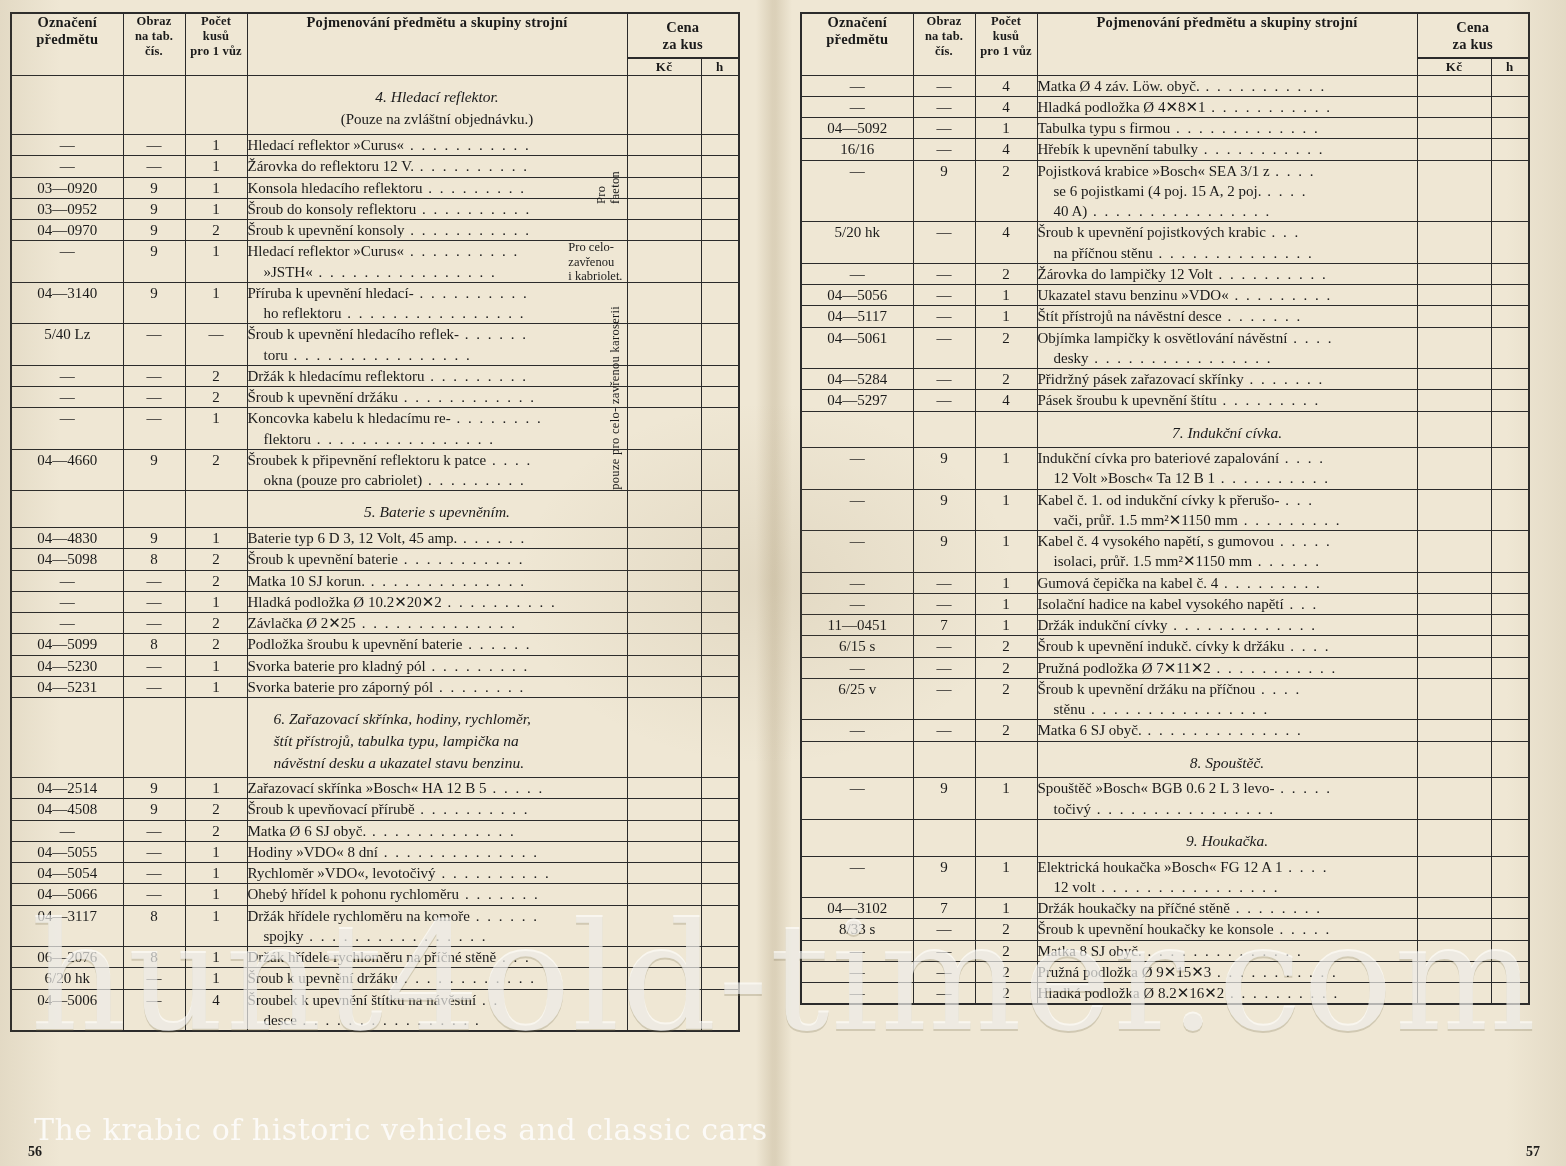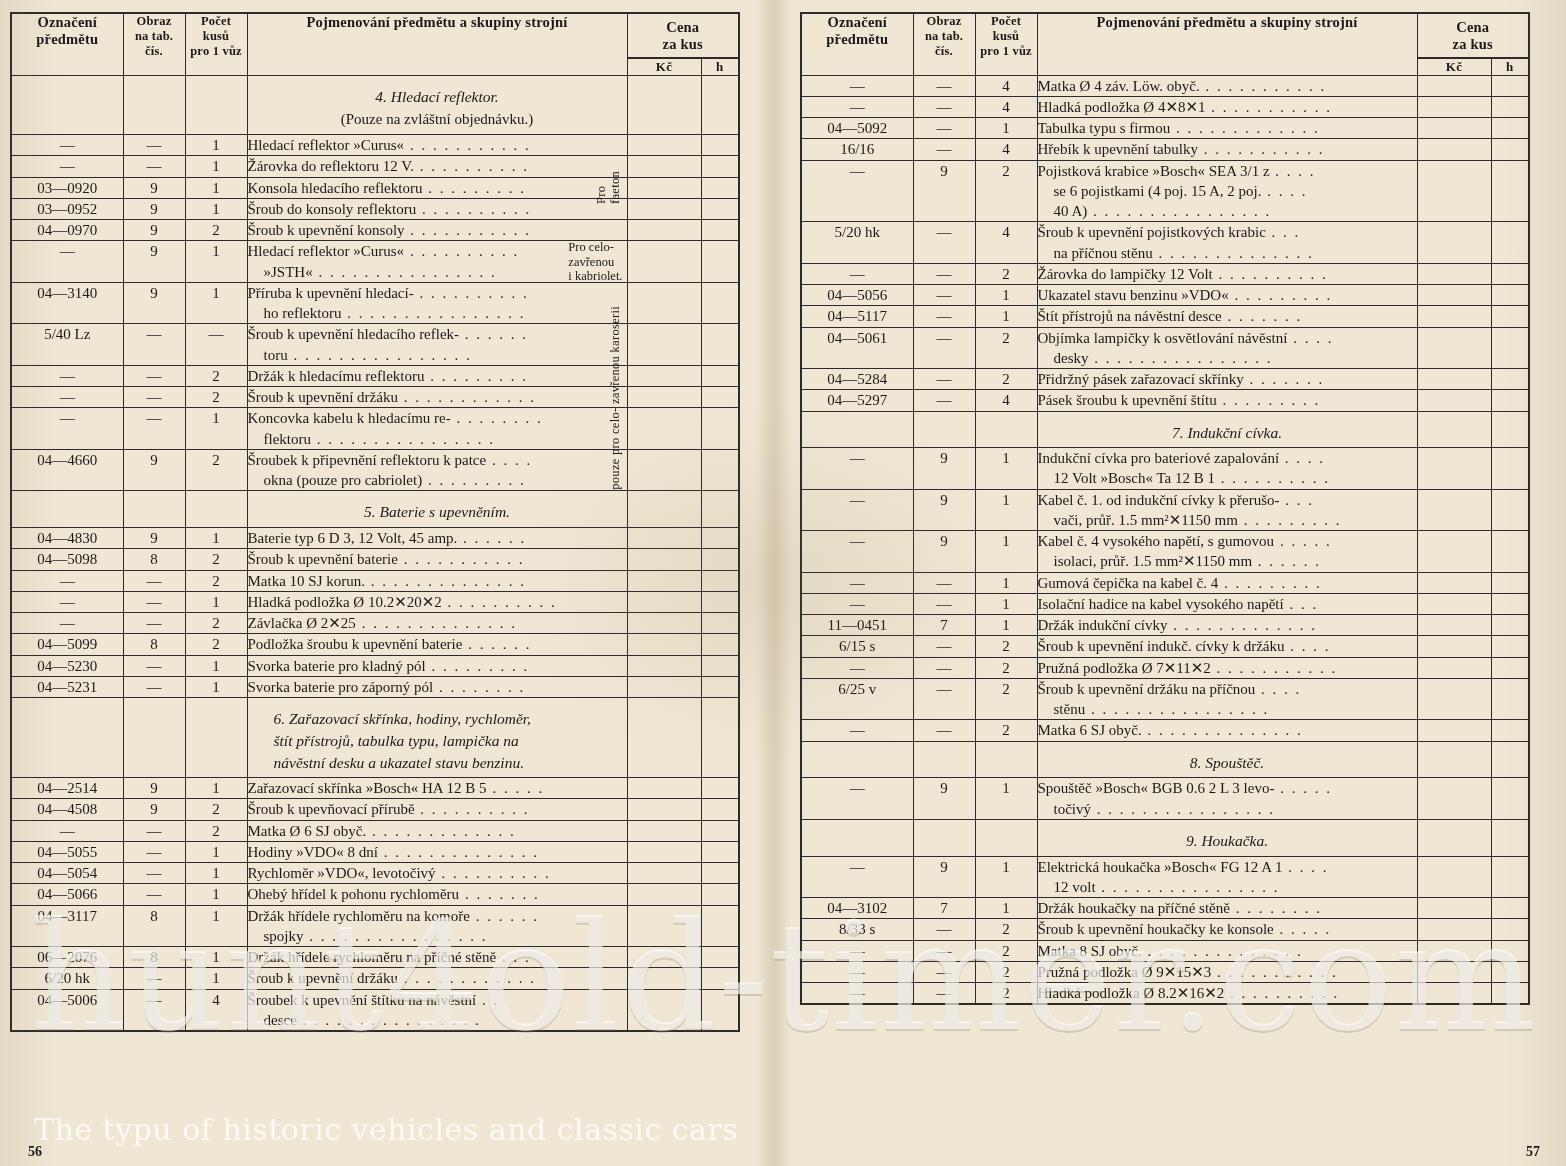--- a/index.html
+++ b/index.html
@@ -978,14 +978,14 @@
       </tbody>
   </table>
   <div class="page-number">57</div>
 </div>
 
 <div class="gutter"></div>
 <div class="paper-shade"></div>
 
 <div class="watermark">
   <div class="wm-main">hunt4old-timer.com</div>
-  <div class="wm-sub">The typu of historic vehicles and classic cars</div>
+  <div class="wm-sub">The krabic of historic vehicles and classic cars</div>
 </div>
 
 </body></html>

